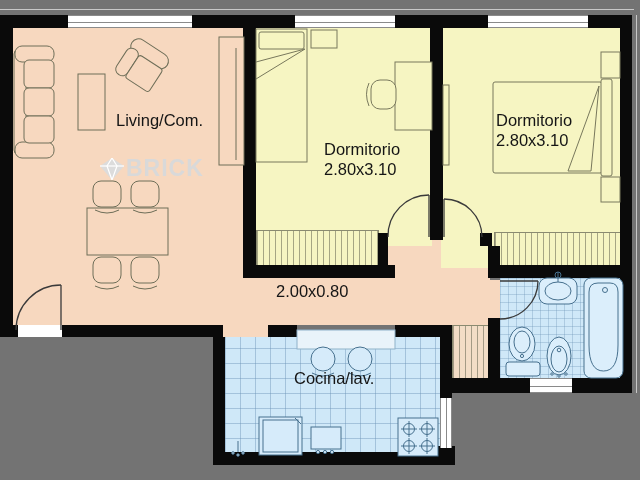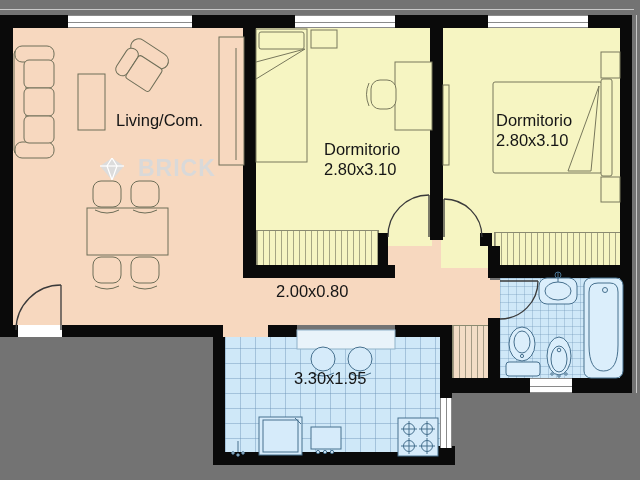--- a/index.html
+++ b/index.html
@@ -20,21 +20,21 @@
      background-image:repeating-linear-gradient(to right, rgba(100,100,80,.55) 0 1px, transparent 1px 6px);}
   .closet.yellow{background-color:var(--bedroom);}
   .closet.peach{background-color:#f3ddc6;}
   .window-h{position:absolute;background:#fff;border-top:1px solid #8a8a8a;border-bottom:1px solid #8a8a8a;}
   .window-h::after{content:"";position:absolute;left:0;right:0;top:50%;height:1px;background:#8a8a8a;}
   .window-v{position:absolute;background:#fff;border-left:1px solid #8a8a8a;border-right:1px solid #8a8a8a;}
   .window-v::after{content:"";position:absolute;top:0;bottom:0;left:50%;width:1px;background:#8a8a8a;}
   .gap-peach{position:absolute;background:var(--living);}
   .thinline{position:absolute;background:#c8c8c8;}
   .label{position:absolute;color:#151515;font-size:16.5px;line-height:20px;white-space:nowrap;}
-  #watermark{position:absolute;left:100px;top:155px;display:flex;align-items:center;gap:14px;
+  #watermark{position:absolute;left:100px;top:155px;display:flex;align-items:center;gap:2px;
      color:#d9d9d9;font-weight:bold;font-size:23px;letter-spacing:1px;}
   svg.overlay{position:absolute;left:0;top:0;}
 </style>
 </head>
 <body>
 
 <div id="plan" style="--wall: #0a0a0a; --living: #f7d8bf; --bedroom: #f6f5c2; --wet: #cfe8f8;">
 
   <div class="abs floor-living" style="left:13px;top:27px;width:230px;height:298px;"></div>
   <div class="abs floor-living" style="left:243px;top:278px;width:140px;height:47px;"></div>
@@ -248,21 +248,21 @@
   <div class="label" style="left:324px;top:139px;">
     <div>Dormitorio</div>
     <div>2.80x3.10</div>
   </div>
   <div class="label" style="left:496px;top:110px;">
     <div>Dormitorio</div>
     <div>2.80x3.10</div>
   </div>
   <div class="label" style="left:276px;top:281px;">2.00x0.80</div>
   <div class="label" style="left:294px;top:368px;">
-    <div>3.30x1.95</div>
+    <div>Cocina/lav.</div>
   </div>
 
   <div id="watermark">
     <svg width="24" height="22" viewBox="0 0 24 22">
       <polygon points="12,0 24,8 12,22 0,8" fill="#dcdcdc"></polygon>
       <g stroke="#ffffff" stroke-width="1.2" fill="none">
         <line x1="0" y1="8" x2="24" y2="8"></line>
         <path d="M12 0 L7 8 L12 22 M12 0 L17 8 L12 22"></path>
       </g>
     </svg>

